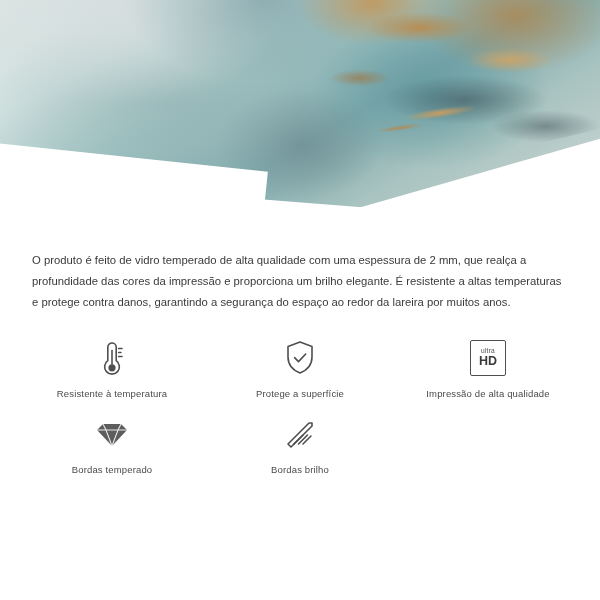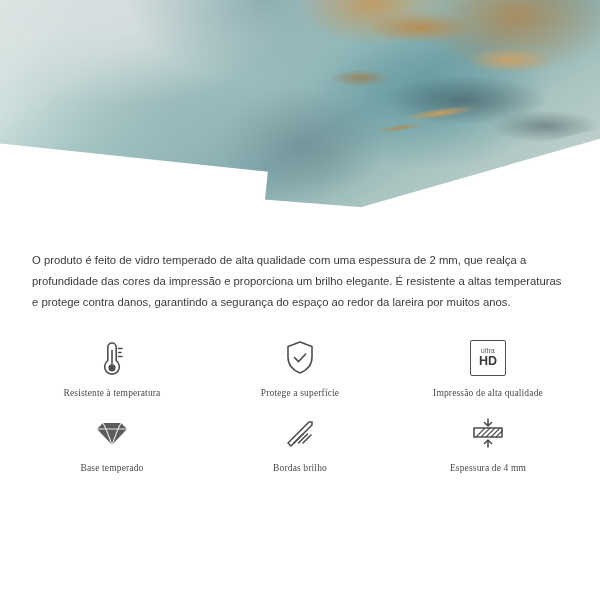--- a/index.html
+++ b/index.html
@@ -183,21 +183,20 @@
     height: 46px;
     display: flex;
     align-items: center;
     justify-content: center;
     margin-bottom: 7px;
   }
   .feature-label {
     font-size: 9.5px;
     color: #4a4a4a;
     letter-spacing: 0.15px;
-    font-family: Liberation Serif, serif;
   }
   .ico-stroke {
     stroke: #4f4f4f;
     fill: none;
     stroke-width: 1.6;
     stroke-linecap: round;
     stroke-linejoin: round;
   }
   .ico-fill {
     fill: #4f4f4f;
@@ -284,39 +283,28 @@
       <div class="feature-label">Impressão de alta qualidade</div>
     </div>
 
     <div class="feature">
       <div class="feature-icon">
         <svg width="42" height="40" viewBox="0 0 42 40" aria-hidden="true">
           <path class="ico-fill" d="M12 10 h18 l6 6 l-15 16 l-15 -16 z" opacity="0.92"></path>
           <path d="M12 10 l3 6 h12 l3 -6 M6 16 h30 M15 16 l6 16 M27 16 l-6 16" stroke="#ffffff" stroke-width="1.1" fill="none" opacity="0.85"></path>
         </svg>
       </div>
-      <div class="feature-label">Base temperado</div>
+      <div class="feature-label">Bordas temperado</div>
     </div>
 
     <div class="feature">
       <div class="feature-icon">
         <svg width="42" height="40" viewBox="0 0 42 40" aria-hidden="true">
           <path class="ico-stroke" d="M9 30 L30 9 L33 9 L33 12 L12 33 z" stroke-width="1.7"></path>
           <path class="ico-stroke" d="M15 30 l9 -9 M19.5 30 l9 -9 M24 30 l8 -8" stroke-width="1.3"></path>
         </svg>
       </div>
       <div class="feature-label">Bordas brilho</div>
     </div>
 
-    <div class="feature">
-      <div class="feature-icon">
-        <svg width="46" height="40" viewBox="0 0 46 40" aria-hidden="true">
-          <path class="ico-stroke" d="M23 6 v5 M19.5 9.5 L23 13 l3.5 -3.5" stroke-width="1.6"></path>
-          <rect x="9" y="15" width="28" height="9" class="ico-stroke" stroke-width="1.6"></rect>
-          <path d="M11 24 L20 15 M16 24 L25 15 M21 24 L30 15 M26 24 L35 15 M31 24 L37 18" stroke="#4f4f4f" stroke-width="1.1" fill="none"></path>
-          <path class="ico-stroke" d="M23 34 v-5 M19.5 30.5 L23 27 l3.5 3.5" stroke-width="1.6"></path>
-        </svg>
-      </div>
-      <div class="feature-label">Espessura de 4 mm</div>
-    </div>
 
   </div>
 </div>
 
 </body></html>

